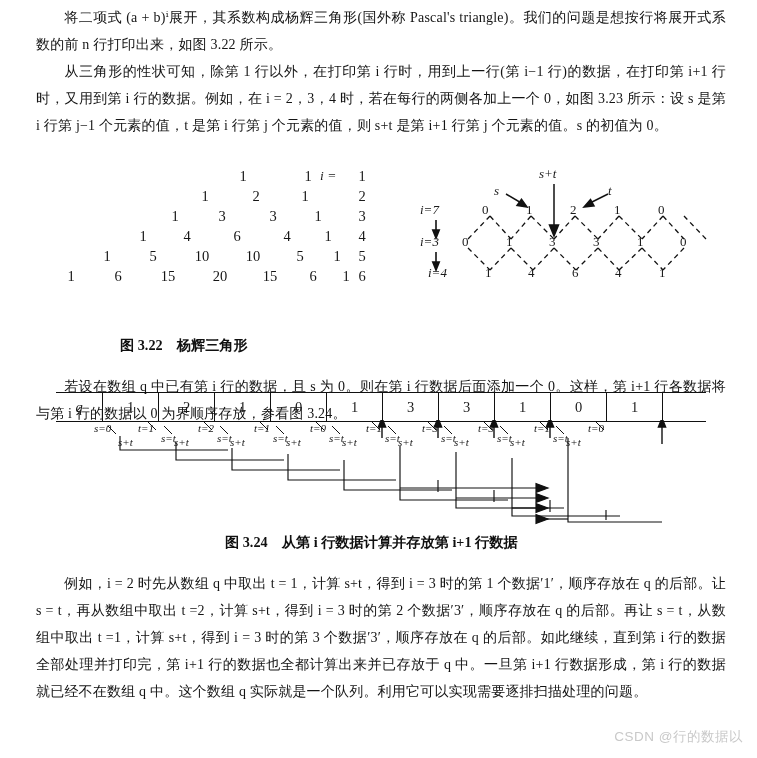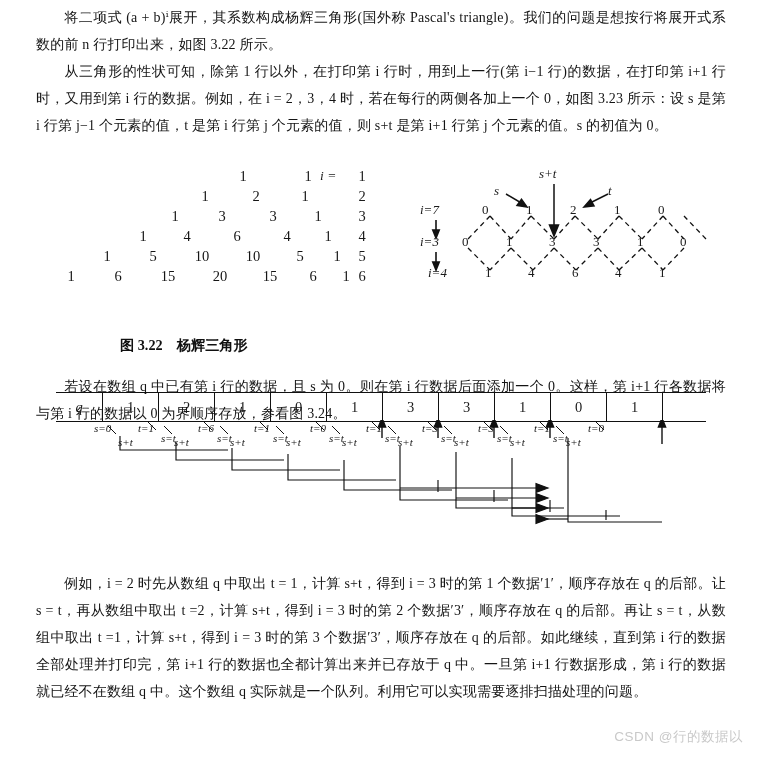--- a/index.html
+++ b/index.html
@@ -296,21 +296,21 @@
       <div class="cell">3</div>
       <div class="cell">3</div>
       <div class="cell">1</div>
       <div class="cell">0</div>
       <div class="cell last">1</div>
       <div class="tail"></div>
     </div>
 
     <span class="annot" style="left:38px; top:30px">s=0</span>
     <span class="annot" style="left:82px;  top:30px">t=1</span>
-    <span class="annot" style="left:142px; top:30px">t=6</span>
+    <span class="annot" style="left:142px; top:30px">t=2</span>
     <span class="annot" style="left:198px; top:30px">t=1</span>
     <span class="annot" style="left:254px; top:30px">t=0</span>
     <span class="annot" style="left:310px; top:30px">t=1</span>
     <span class="annot" style="left:366px; top:30px">t=3</span>
     <span class="annot" style="left:422px; top:30px">t=3</span>
     <span class="annot" style="left:478px; top:30px">t=1</span>
     <span class="annot" style="left:532px; top:30px">t=0</span>
 
     <span class="annot" style="left:62px;  top:44px">s+t</span>
     <span class="annot" style="left:118px; top:44px">s+t</span>
@@ -392,18 +392,19 @@
 
       <g stroke="#111" stroke-width="1.15" fill="none">
         <path d="M382,60 L382,72"></path>
         <path d="M438,70 L438,82"></path>
         <path d="M494,80 L494,92"></path>
         <path d="M550,90 L550,100"></path>
       </g>
     </svg>
   </div>
 
+  <div class="figcap" id="cap324">图 3.24　从第 i 行数据计算并存放第 i+1 行数据</div>
 
   <div class="para" id="para-example"><span class="indent"></span><span>例如，i = 2 时先从数组 q 中取出 t = 1，计算 s+t，得到 i = 3 时的第 1 个数据′1′，顺序存放在 q 的后部。让 s = t，再从数组中取出 t =2，计算 s+t，得到 i = 3 时的第 2 个数据′3′，顺序存放在 q 的后部。再让 s = t，从数组中取出 t =1，计算 s+t，得到 i = 3 时的第 3 个数据′3′，顺序存放在 q 的后部。如此继续，直到第 i 行的数据全部处理并打印完，第 i+1 行的数据也全都计算出来并已存放于 q 中。一旦第 i+1 行数据形成，第 i 行的数据就已经不在数组 q 中。这个数组 q 实际就是一个队列。利用它可以实现需要逐排扫描处理的问题。</span></div>
 
   <div id="watermark">CSDN @行的数据以</div>
 
 </div>
 
 </body></html>

